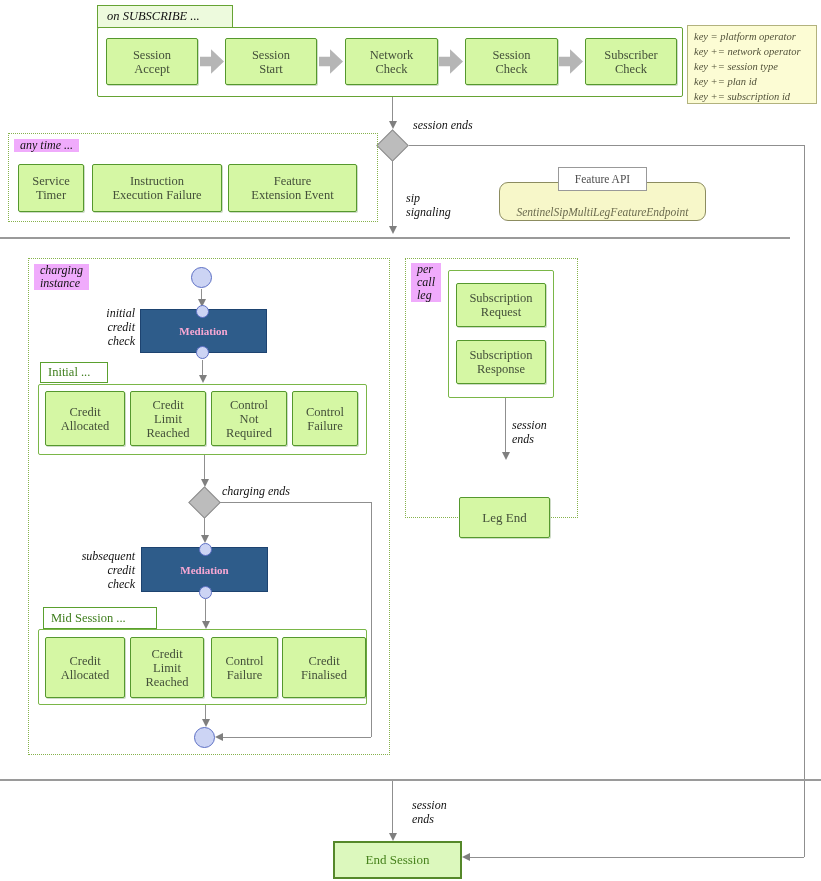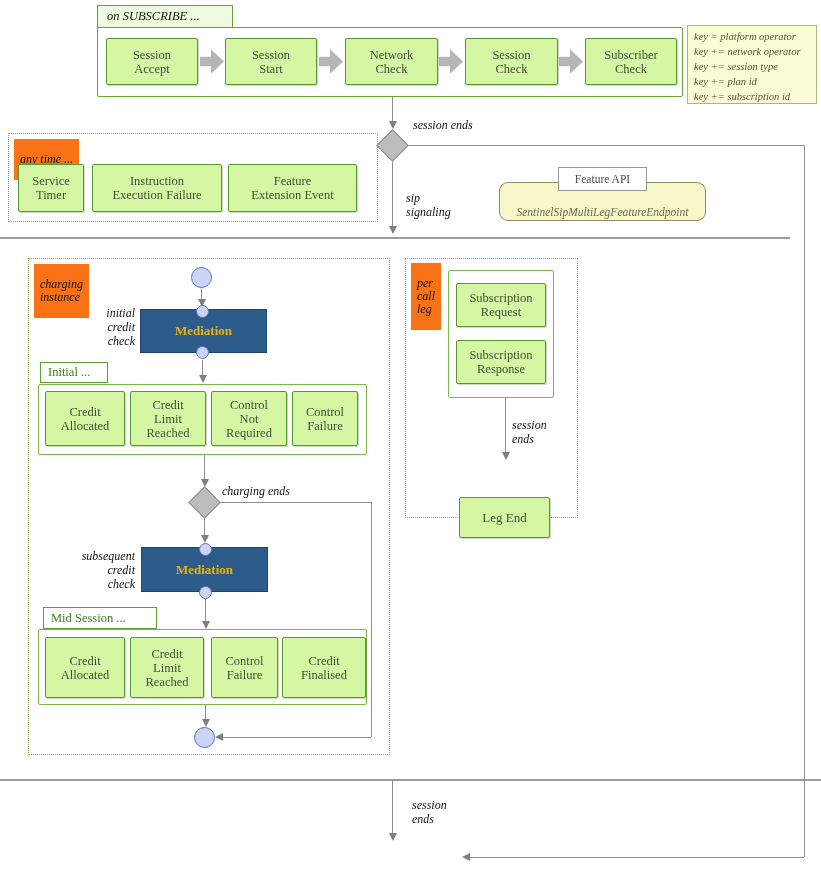--- a/index.html
+++ b/index.html
@@ -17,29 +17,29 @@
   }
   
   .group{background:#ffffff;border:1.5px solid #7ab648;border-radius:2px;}
   .group-label{
     background:#ffffff;border:1.5px solid #5aa02e;color:#3e7d1c;
     font-size:12.5px;display:flex;align-items:center;padding-left:7px;
   }
   
   .dotted{border:1.5px dotted #86b24c;background:transparent;}
   .chip{
-    background:#f97316;font-style:italic;font-size:12px;line-height:13px;
-    padding:14px 6px;white-space:pre-line;color:#111;
+    background:#f0abfc;font-style:italic;font-size:12px;line-height:13px;
+    padding:0 6px;white-space:pre-line;color:#111;
   }
   .lbl{font-style:italic;font-size:12px;line-height:14px;white-space:pre-line;color:#111;}
   .lbl-r{text-align:right;}
   
   .mediation{
-    background:#2e5c8a;border:1.5px solid #1d4370;color:#eab308;font-weight:bold;
-    font-size:13px;display:flex;align-items:center;justify-content:center;
+    background:#2e5c8a;border:1.5px solid #1d4370;color:#f9a8d4;font-weight:bold;
+    font-size:11px;display:flex;align-items:center;justify-content:center;
   }
   
   .lv{background:#8f8f8f;width:1px;}
   .lh{background:#8f8f8f;height:1px;}
   .rule{background:#9a9a9a;height:2px;}
   .ah-d{width:0;height:0;border-left:4px solid transparent;border-right:4px solid transparent;border-top:8px solid #7f7f7f;}
   .ah-l{width:0;height:0;border-top:4px solid transparent;border-bottom:4px solid transparent;border-right:8px solid #7f7f7f;}
   .diamond{background:#bcbcbc;border:1.5px solid #8f8f8f;transform:rotate(45deg);}
   .circle{background:#ccd4f4;border:1.5px solid #5c6fc4;border-radius:50%;}
   
@@ -218,14 +218,15 @@
   <div class="abs lv" style="left:505px;top:398px;height:54px;"></div>
   <div class="abs ah-d" style="left:502px;top:452px;"></div>
   <div class="abs lbl" style="left:512px;top:418px;">session
 ends</div>
   <div class="abs node" style="left:459px;top:462px;width:91px;height:41px;font-size:13px;margin-top:35px;">Leg End</div>
 
   <div class="abs lv" style="left:392px;top:781px;height:52px;"></div>
   <div class="abs ah-d" style="left:389px;top:833px;"></div>
   <div class="abs lbl" style="left:412px;top:798px;">session
 ends</div>
+  <div class="abs endsession" style="left:333px;top:841px;width:129px;height:38px;">End Session</div>
 
 </div>
 
 </body></html>

